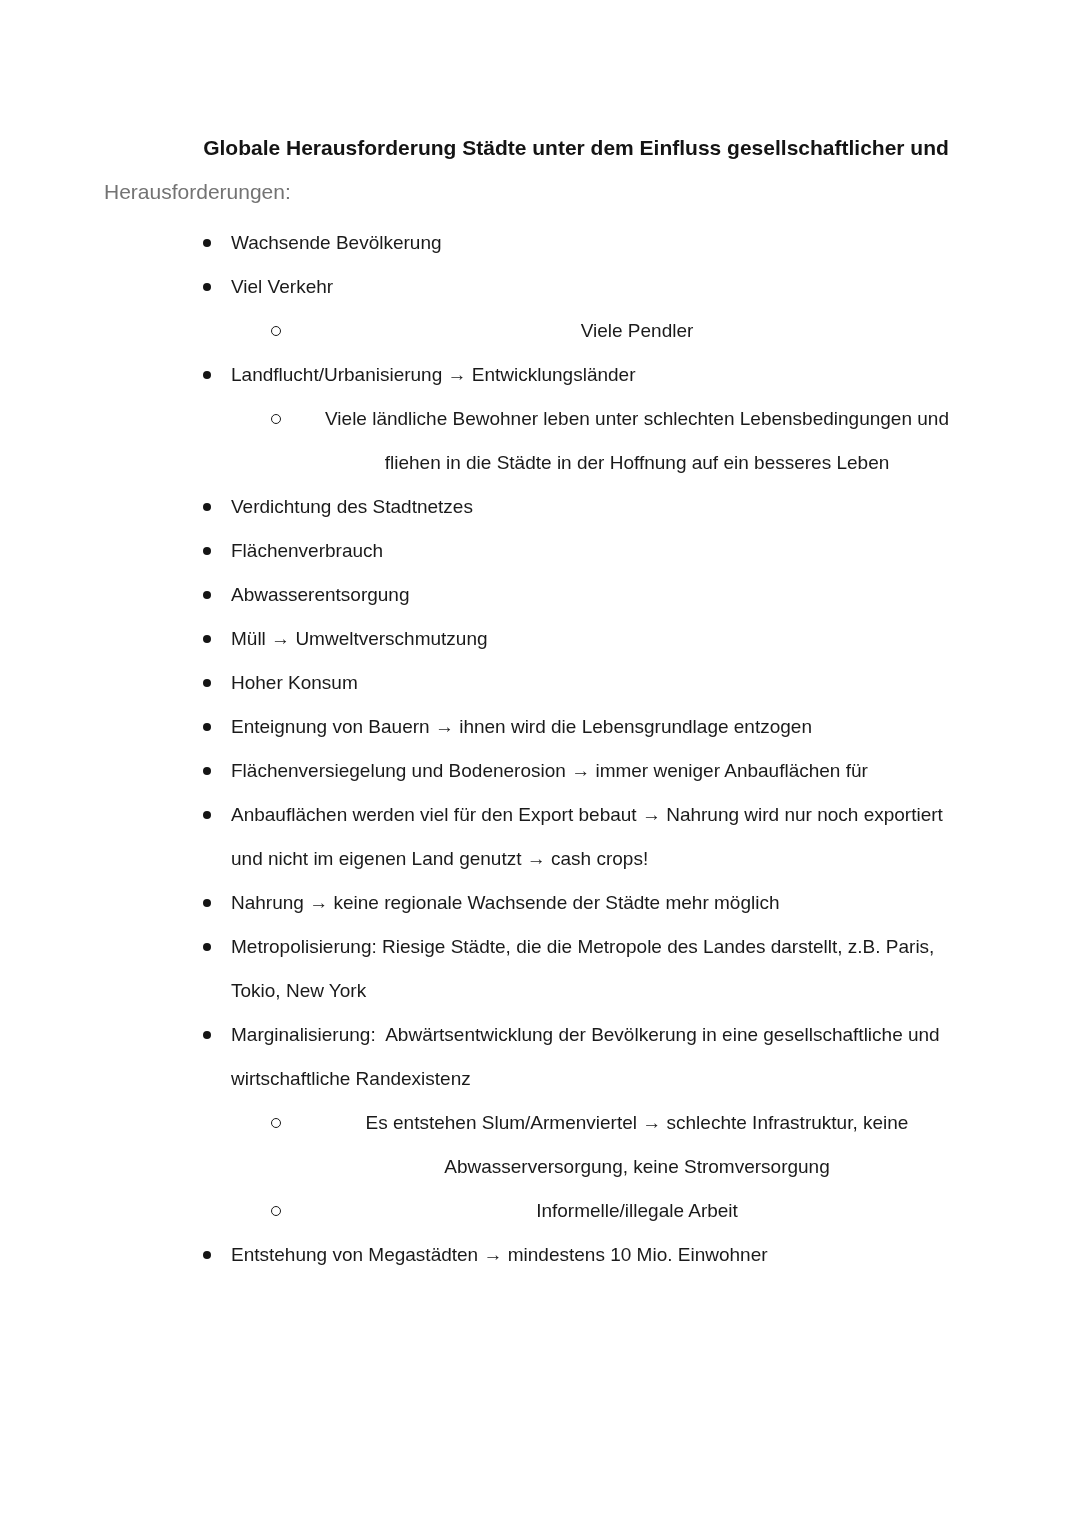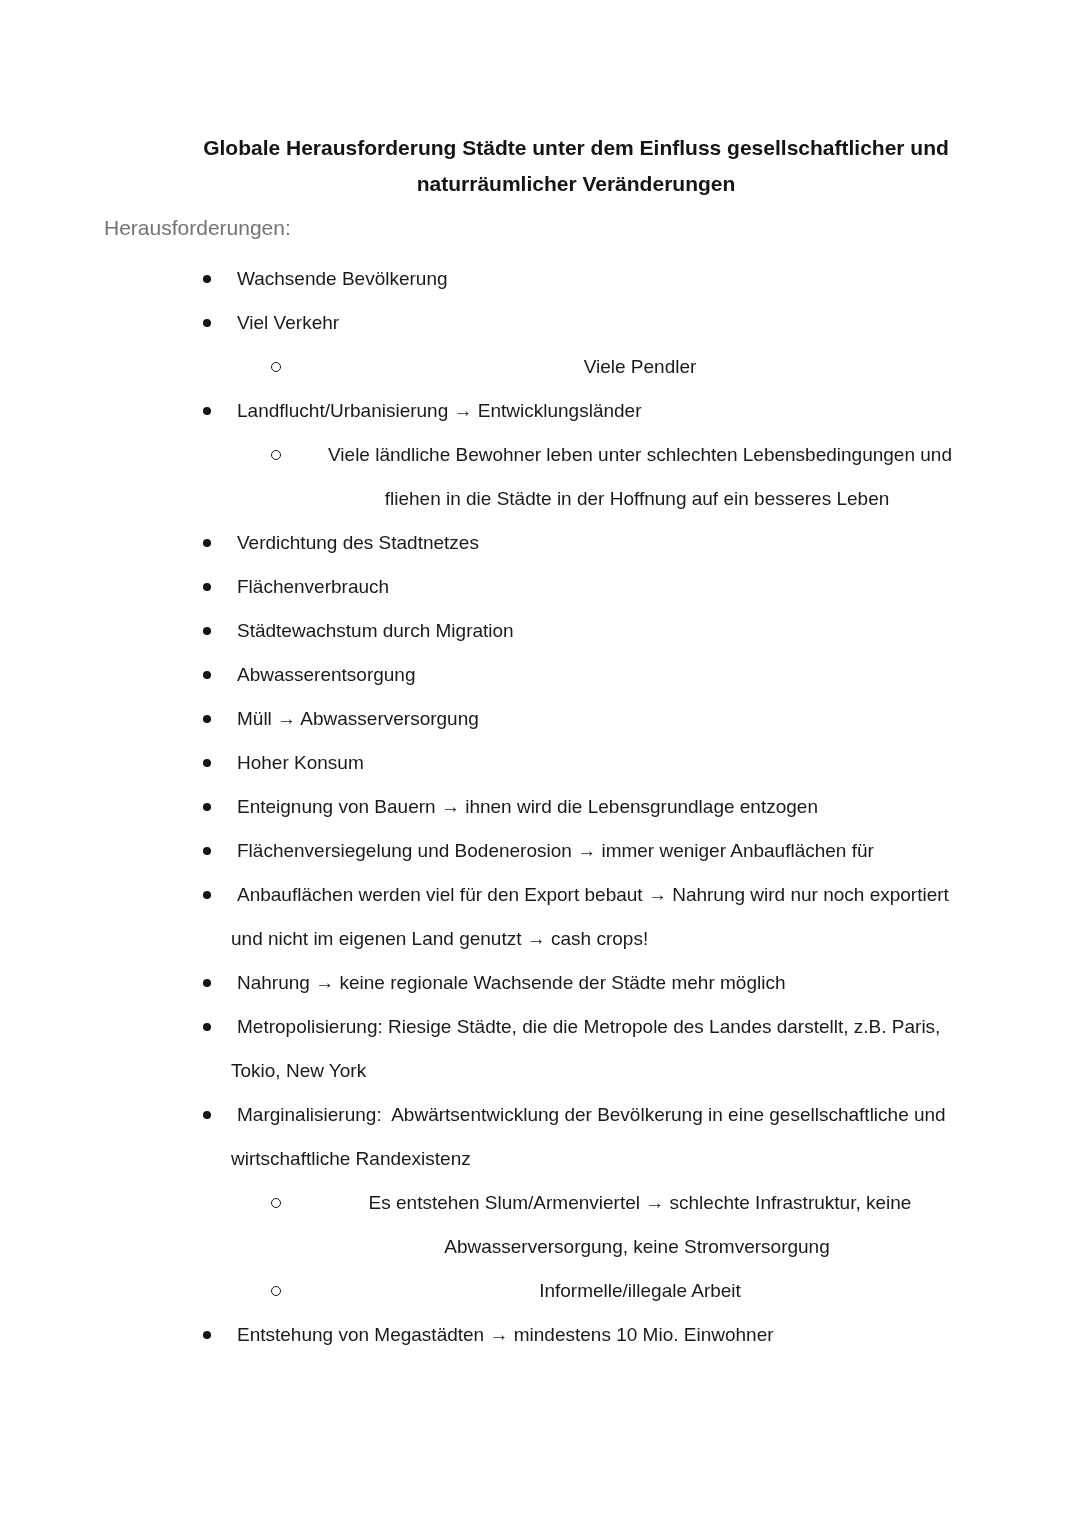--- a/index.html
+++ b/index.html
@@ -36,21 +36,20 @@
     margin-top: 14px;
     padding-right: 140px;
   }
   .item {
     position: relative;
     font-size: 19px;
     line-height: 44px;
   }
   .item .txt {
     white-space: pre-wrap;
-    margin-left: 6px;
   }
   .item.level1 {
     margin-left: 165px;
     padding-left: 30px;
   }
   .item.level2 {
     margin-left: 233px;
     padding-left: 29px;
     text-align: center;
   }
@@ -78,34 +77,32 @@
   .underline {
     text-underline-offset: 3px;
   }
 </style>
 </head>
 <body>
 
 <div class="page">
   <div class="title">
     <div>Globale Herausforderung Städte unter dem Einfluss gesellschaftlicher und</div>
-    <div>naturräumlicher Veränderungen</div>
   </div>
   <div class="heading">Herausforderungen:</div>
   <div class="list" id="challenges-list">
       <div class="item level1"><span class="marker"></span><span class="txt">Wachsende Bevölkerung</span></div>
       <div class="item level1"><span class="marker"></span><span class="txt">Viel Verkehr</span></div>
       <div class="item level2"><span class="marker"></span><span class="txt">Viele Pendler</span></div>
       <div class="item level1"><span class="marker"></span><span class="txt">Landflucht/Urbanisierung → Entwicklungsländer</span></div>
       <div class="item level2"><span class="marker"></span><span class="txt">Viele ländliche Bewohner leben unter schlechten Lebensbedingungen und fliehen in die Städte in der Hoffnung auf ein besseres Leben</span></div>
       <div class="item level1"><span class="marker"></span><span class="txt">Verdichtung des Stadtnetzes</span></div>
       <div class="item level1"><span class="marker"></span><span class="txt">Flächenverbrauch</span></div>
-      <div class="item level1"><span class="marker"></span><span class="txt">Städtewachstum durch Migration</span></div>
       <div class="item level1"><span class="marker"></span><span class="txt">Abwasserentsorgung</span></div>
-      <div class="item level1"><span class="marker"></span><span class="txt">Müll → Abwasserversorgung</span></div>
+      <div class="item level1"><span class="marker"></span><span class="txt">Müll → Umweltverschmutzung</span></div>
       <div class="item level1"><span class="marker"></span><span class="txt">Hoher Konsum</span></div>
       <div class="item level1"><span class="marker"></span><span class="txt">Enteignung von Bauern → ihnen wird die Lebensgrundlage entzogen</span></div>
       <div class="item level1"><span class="marker"></span><span class="txt">Flächenversiegelung und Bodenerosion → immer weniger Anbauflächen für</span></div>
       <div class="item level1"><span class="marker"></span><span class="txt">Anbauflächen werden viel für den Export bebaut → Nahrung wird nur noch exportiert und nicht im eigenen Land genutzt → cash crops!</span></div>
       <div class="item level1"><span class="marker"></span><span class="txt">Nahrung → keine regionale Wachsende der Städte mehr möglich</span></div>
       <div class="item level1"><span class="marker"></span><span class="txt"><span class="underline">Metropolisierung:</span> Riesige Städte, die die Metropole des Landes darstellt, z.B. Paris, Tokio, New York</span></div>
       <div class="item level1"><span class="marker"></span><span class="txt"><span class="underline">Marginalisierung:</span>  Abwärtsentwicklung der Bevölkerung in eine gesellschaftliche und wirtschaftliche Randexistenz</span></div>
       <div class="item level2"><span class="marker"></span><span class="txt">Es entstehen Slum/Armenviertel → schlechte Infrastruktur, keine Abwasserversorgung, keine Stromversorgung</span></div>
       <div class="item level2"><span class="marker"></span><span class="txt">Informelle/illegale Arbeit</span></div>
       <div class="item level1"><span class="marker"></span><span class="txt">Entstehung von Megastädten → mindestens 10 Mio. Einwohner</span></div>

